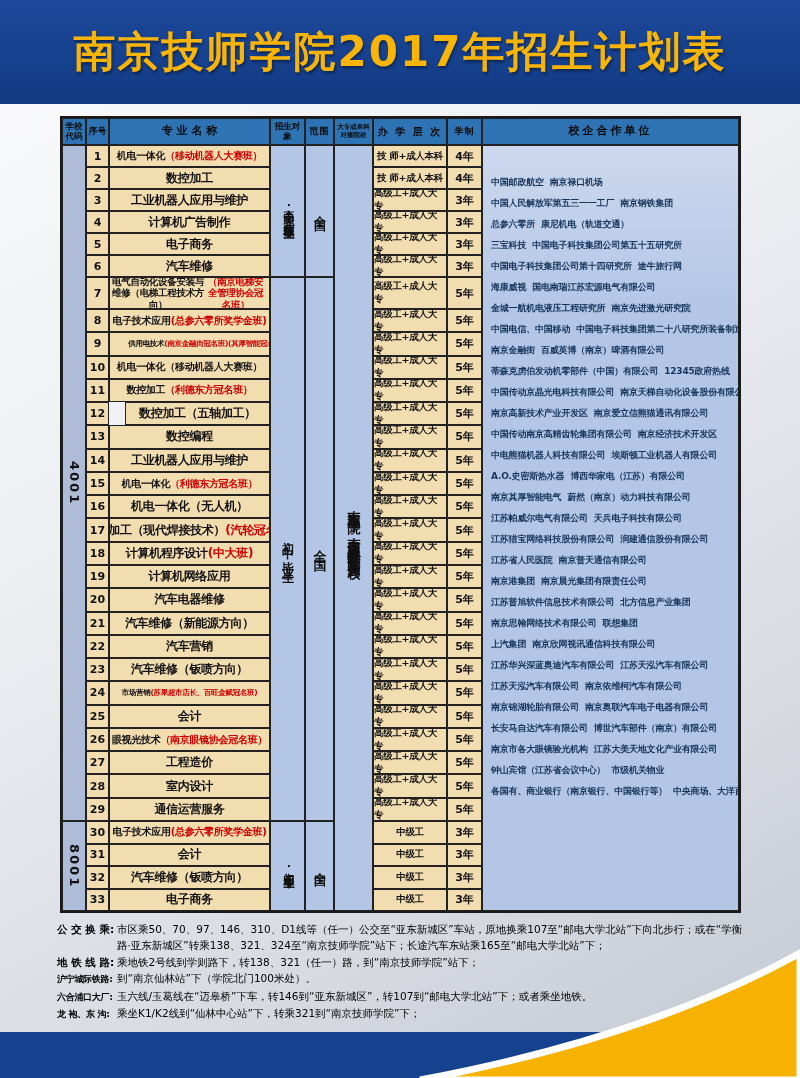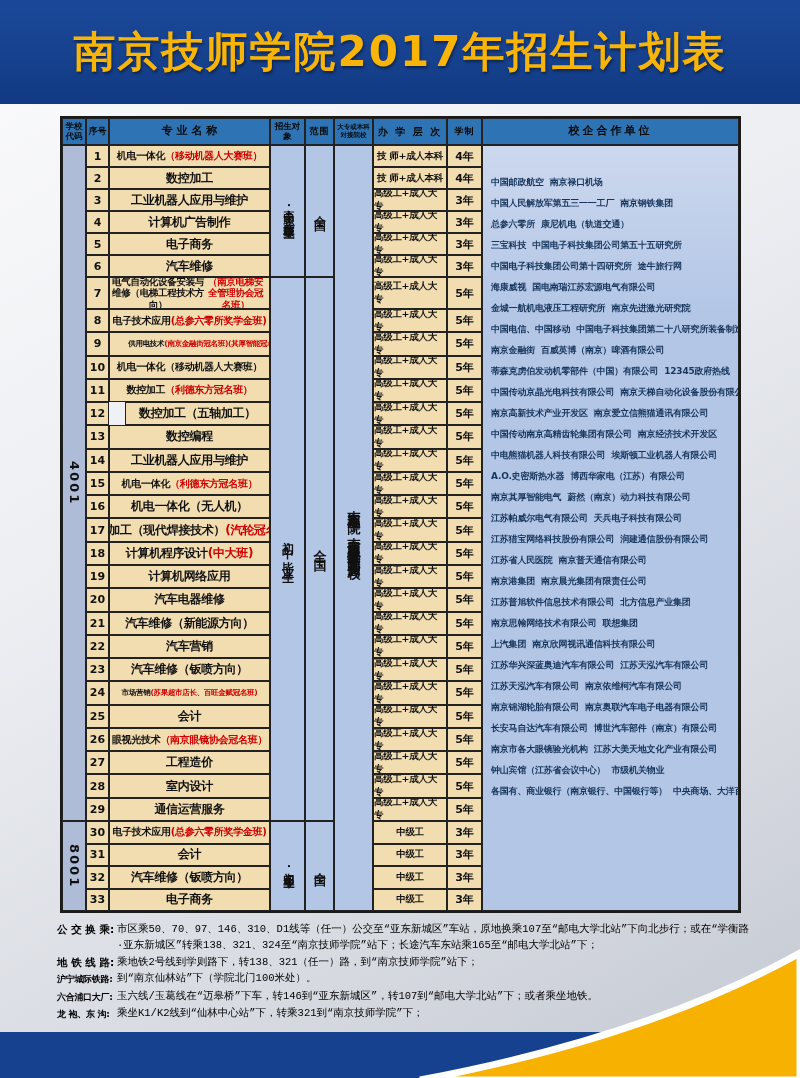--- a/index.html
+++ b/index.html
@@ -56,21 +56,21 @@
   .h-scope{font-size:9px;letter-spacing:1px;}
   .h-college{font-size:6.5px;}
   .h-level{font-size:10px;letter-spacing:2px;}
   .h-years{font-size:9px;letter-spacing:1px;}
   .h-company{font-size:11px;letter-spacing:3px;}
   
   .notes{position:absolute;left:57px;top:921px;width:695px;z-index:3;}
   .note-row{display:flex;align-items:flex-start;line-height:16.4px;font-size:10.5px;color:#000;}
   .note-label{flex:0 0 60px;font-weight:bold;white-space:nowrap;}
   .note-label.cond{font-size:9px;letter-spacing:-0.3px;padding-top:1px;}
-  .note-text{flex:1;font-weight:500;font-family:Liberation Mono, monospace;}
+  .note-text{flex:1;font-weight:500;}
   
   .band{position:absolute;left:0;top:1032px;width:800px;height:46px;background:#16418e;z-index:1;}
   .curve{position:absolute;left:0;top:868px;width:800px;height:210px;z-index:2;pointer-events:none;}
 </style>
 </head>
 <body>
 
 <div class="page">
 
   <div class="banner">

